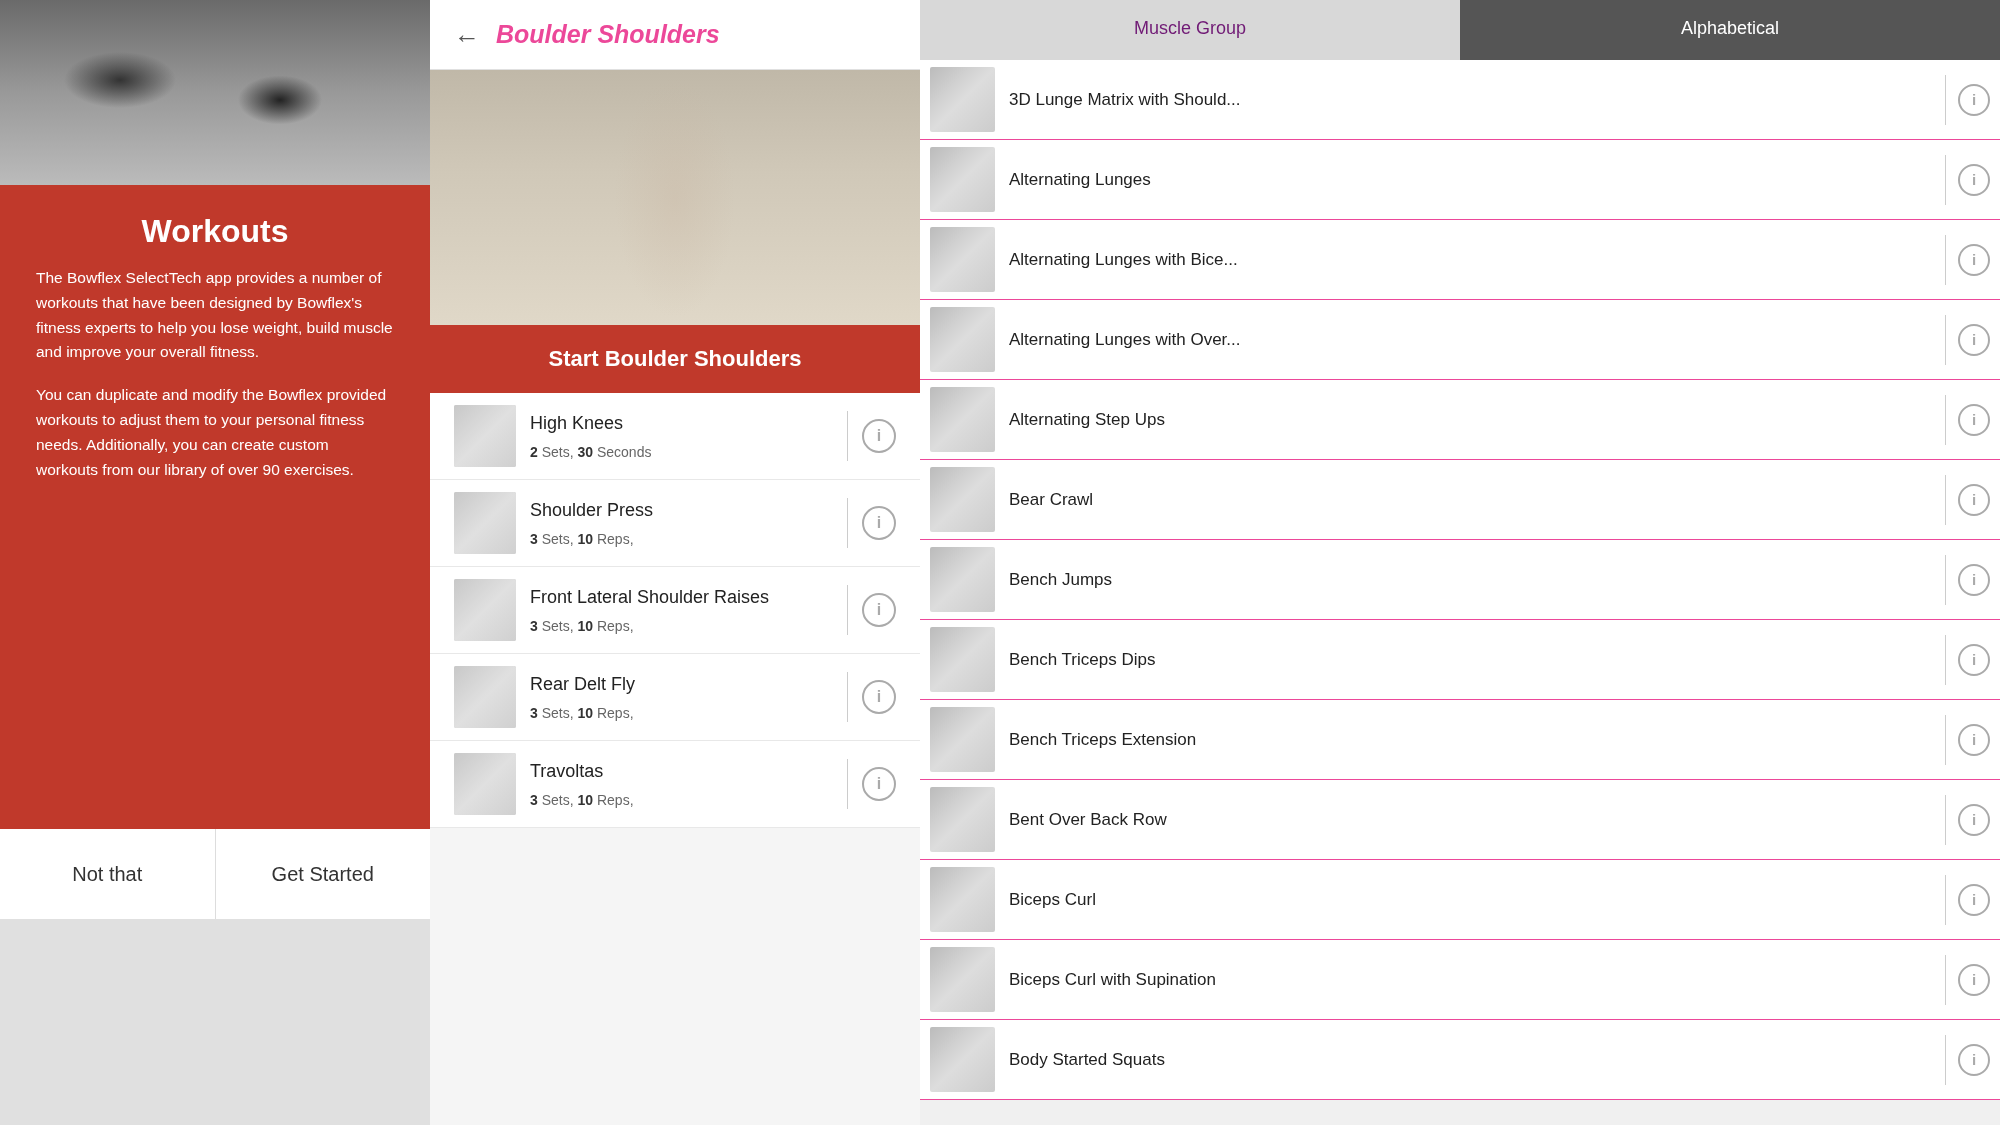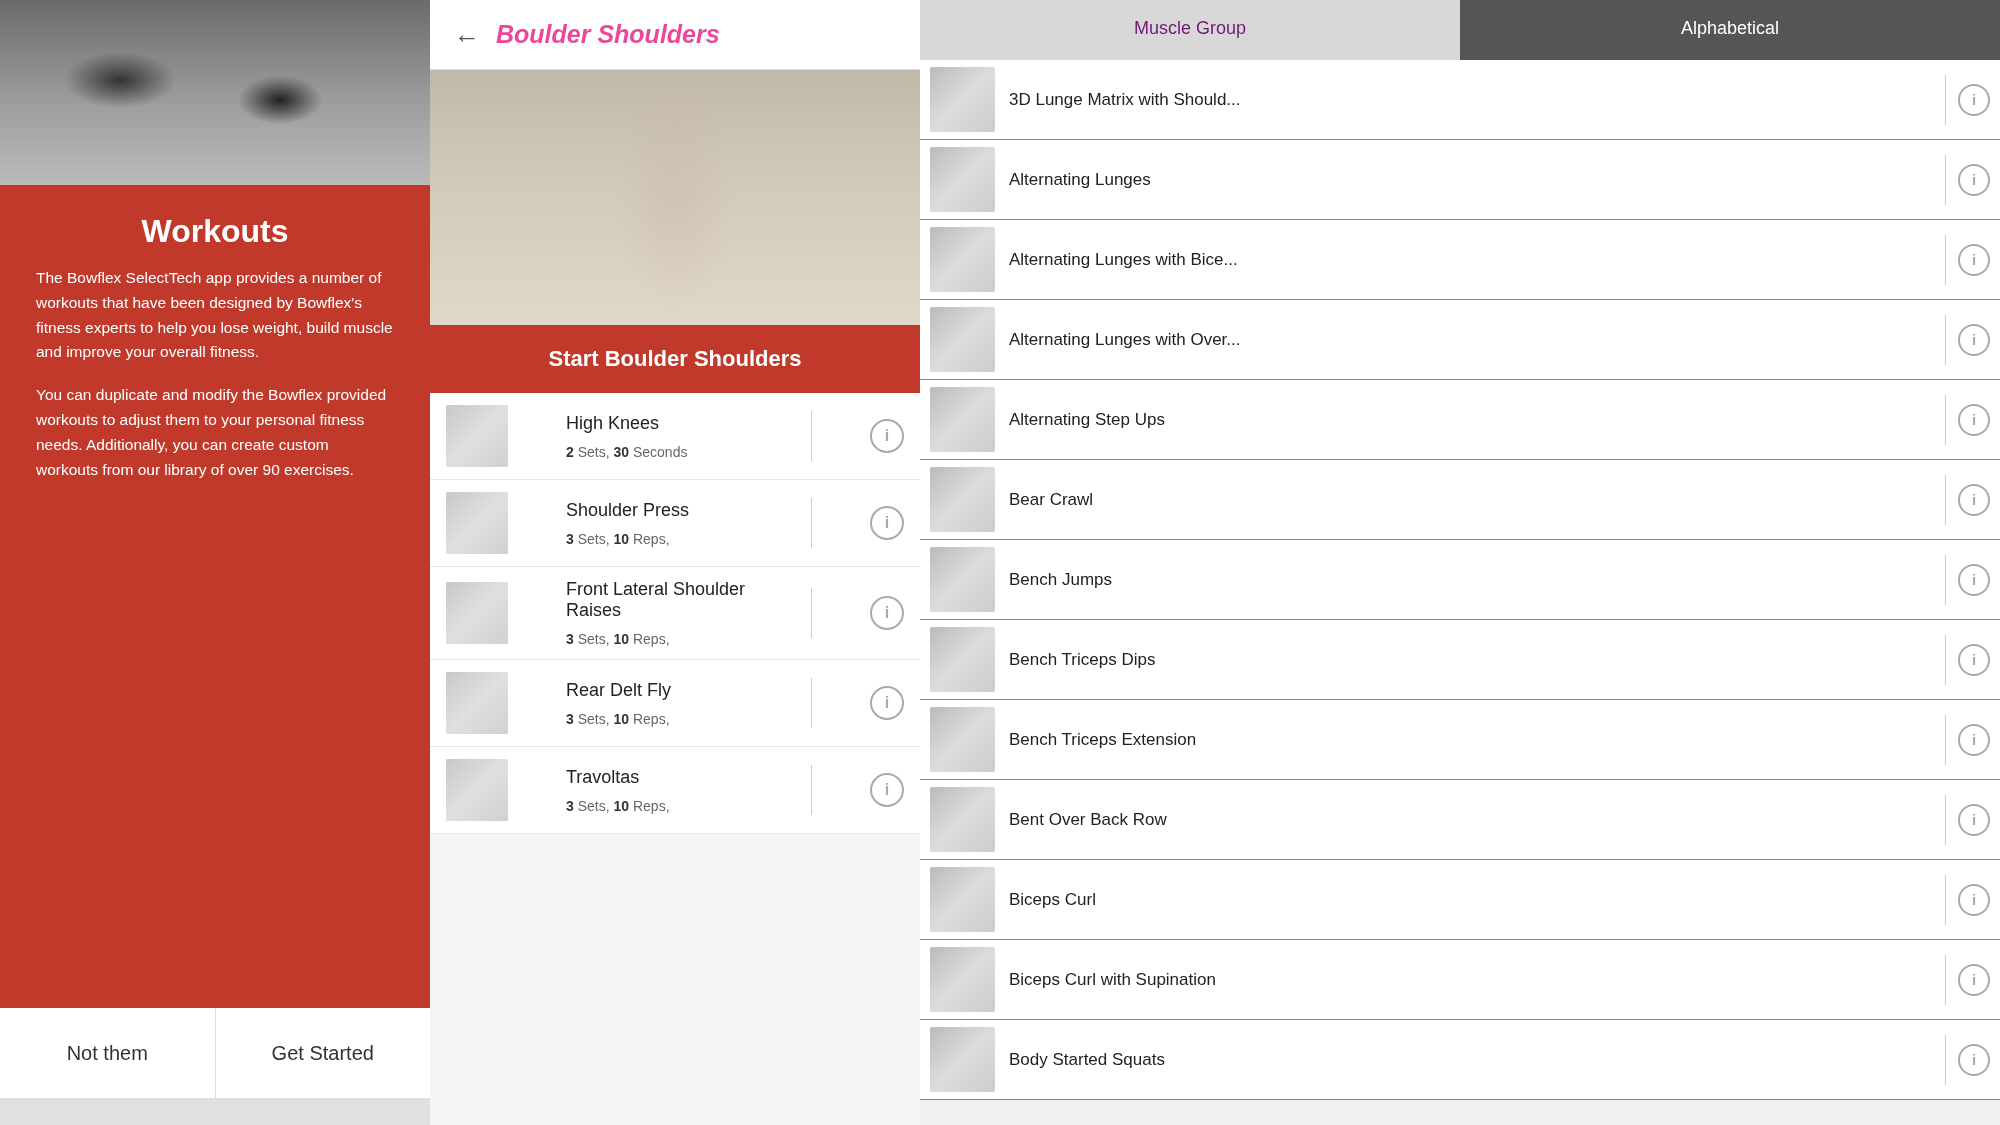--- a/index.html
+++ b/index.html
@@ -8,21 +8,21 @@
       height: 1125px;
       overflow: hidden;
       font-family: -apple-system, BlinkMacSystemFont, 'Helvetica Neue', Arial, sans-serif;
       display: flex;
       background: #e0e0e0;
     }
 
     
     .left-panel {
       width: 430px;
-      height: 1098px;
+      height: 919px;
       position: relative;
       background: #c0392b;
       flex-shrink: 0;
     }
     .left-panel-hero {
       width: 100%;
       height: 185px;
       background: linear-gradient(135deg, #555 0%, #888 40%, #aaa 70%, #777 100%);
       position: relative;
       overflow: hidden;
@@ -135,25 +135,24 @@
       flex-shrink: 0;
     }
     .exercise-list {
       flex: 1;
       overflow-y: auto;
       background: #f5f5f5;
     }
     .exercise-item {
       display: flex;
       align-items: center;
-      padding: 12px 16px;
+      padding: 12px 24px;
       background: white;
       border-bottom: 1px solid #e8e8e8;
       min-height: 80px;
-      gap: 44px;
     }
     .exercise-thumb {
       width: 62px;
       height: 62px;
       background: #d0d0d0;
       border-radius: 2px;
       flex-shrink: 0;
       margin-right: 14px;
       overflow: hidden;
       position: relative;
@@ -297,21 +296,21 @@
 <div class="left-panel">
   <div class="left-panel-hero">
     <div class="hero-dumbbell-bg"></div>
   </div>
   <div class="workouts-title">Workouts</div>
   <div class="workouts-body">
     <p>The Bowflex SelectTech app provides a number of workouts that have been designed by Bowflex's fitness experts to help you lose weight, build muscle and improve your overall fitness.</p>
     <p>You can duplicate and modify the Bowflex provided workouts to adjust them to your personal fitness needs. Additionally, you can create custom workouts from our library of over 90 exercises.</p>
   </div>
   <div class="left-bottom-buttons">
-    <button class="btn-not-today">Not them</button>
+    <button class="btn-not-today">Not that</button>
     <button class="btn-get-started">Get Started</button>
   </div>
 </div>
 
 <div class="middle-panel">
   <div class="middle-header">
     <span class="back-arrow">←</span>
     <span class="workout-title">Boulder Shoulders</span>
   </div>
   <div class="middle-hero">

